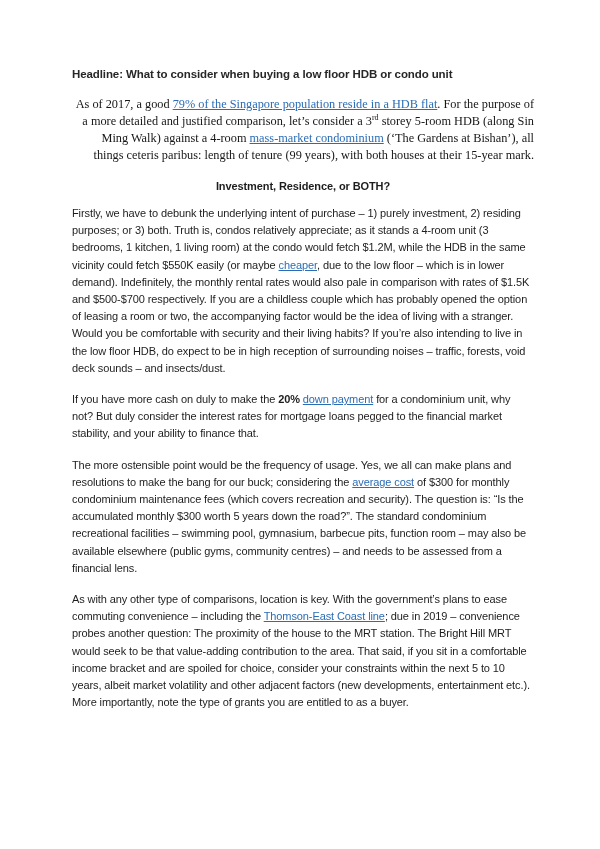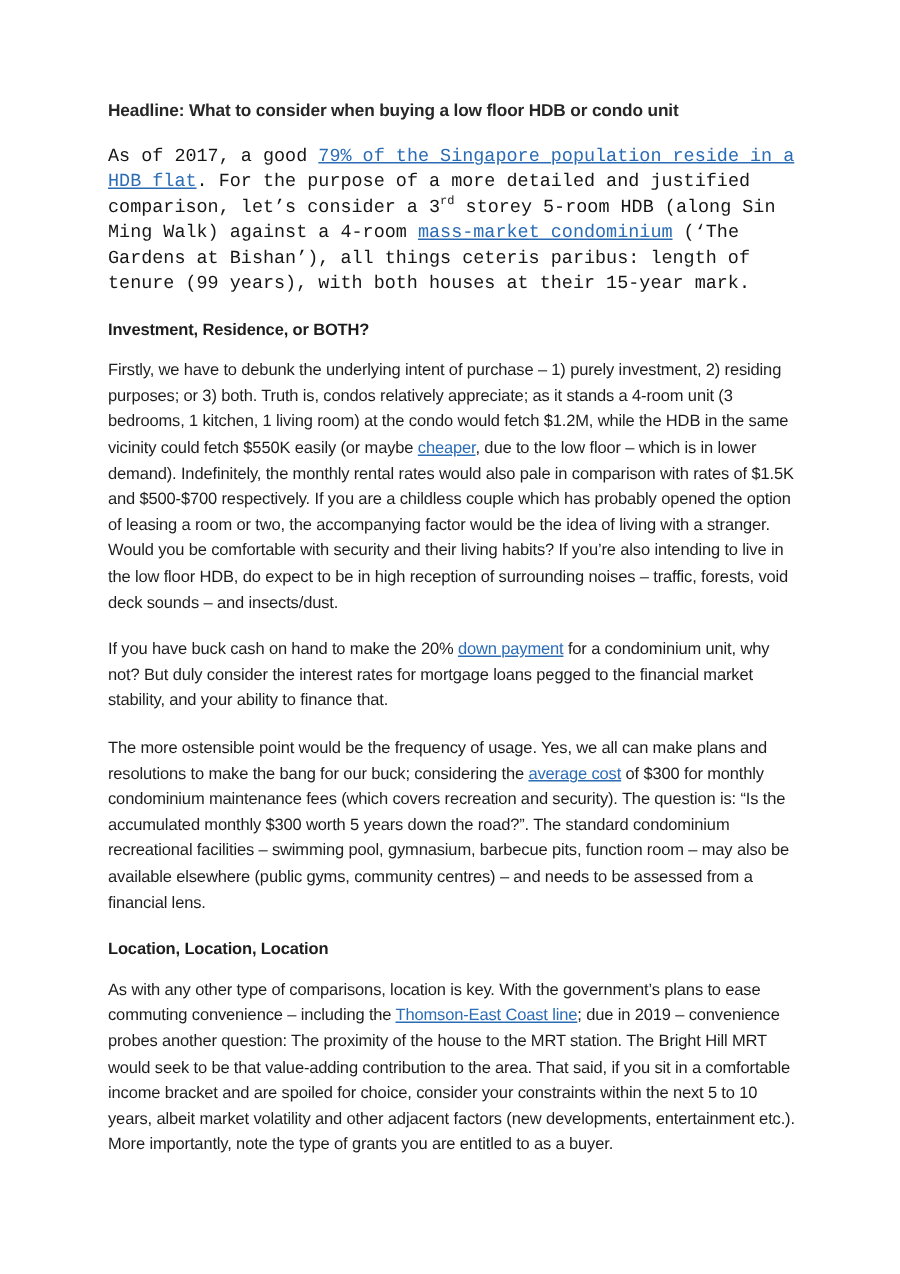--- a/index.html
+++ b/index.html
@@ -27,50 +27,51 @@
     color: #272727;
     margin: 0 0 13px 0;
     line-height: 17px;
   }
   .page h2 {
     font-size: 11px;
     font-weight: bold;
     color: #1d1d1d;
     margin: 0 0 10px 0;
     line-height: 17px;
+    text-align: center;
   }
   .page p {
     margin: 0 0 14px 0;
   }
   .page p.serif {
-    font-family: Liberation Mono, monospace;
+    font-family: Liberation Serif, serif;
     font-size: 12.3px;
     line-height: 17px;
     letter-spacing: 0;
     color: #161616;
+    text-align: right;
   }
   .page a {
     color: #2b6cb5;
     text-decoration: underline;
     cursor: pointer;
   }
   .page p.serif a { color: #2b6cb5; }
   .page sup {
     font-size: 8px;
     line-height: 0;
     vertical-align: super;
   }
-  .page .b { font-weight: normal; text-align: center; }
+  .page .b { font-weight: bold; text-align: center; }
   .page .u { }
 </style>
 </head>
 <body>
 
 <div class="page">
     <h1>Headline: What to consider when buying a low floor HDB or condo unit</h1>
     <p class="serif"><span>As of 2017, a good </span><a href="#">79% of the Singapore population reside in a HDB flat</a><span>. For the purpose of a more detailed and justified comparison, let’s consider a 3</span><sup>rd</sup><span> storey 5-room HDB (along Sin Ming Walk) against a 4-room </span><a href="#">mass-market condominium</a><span> (‘The Gardens at Bishan’), all things ceteris paribus: length of tenure (99 years), with both houses at their 15-year mark.</span></p>
     <h2>Investment, Residence, or BOTH?</h2>
     <p><span>Firstly, we have to debunk the underlying intent of purchase – 1) purely investment, 2) residing purposes; or 3) both. Truth is, condos relatively appreciate; as it stands a 4-room unit (3 bedrooms, 1 kitchen, 1 living room) at the condo would fetch $1.2M, while the HDB in the same vicinity could fetch $550K easily (or maybe </span><a href="#">cheaper</a><span>, due to the low floor – which is in lower demand). Indefinitely, the monthly rental rates would also pale in comparison with rates of $1.5K and $500-$700 respectively. If you are a childless couple which has probably opened the option of leasing a room or two, the accompanying factor would be the idea of living with a stranger. Would you be comfortable with security and their living habits? If you’re also intending to live in the low floor HDB, do expect to be in high reception of surrounding noises – traffic, forests, void deck sounds – and insects/dust.</span></p>
-    <p><span>If you have buck cash on hand to make the </span><span class="b">20%</span><span> </span><a href="#">down payment</a><span> for a condominium unit, why not? But duly consider the interest rates for mortgage loans pegged to the financial market stability, and your ability to finance that.</span></p>
+    <p><span>If you have more cash on duly to make the </span><span class="b">20%</span><span> </span><a href="#">down payment</a><span> for a condominium unit, why not? But duly consider the interest rates for mortgage loans pegged to the financial market stability, and your ability to finance that.</span></p>
     <p><span>The more ostensible point would be the frequency of usage. Yes, we all can make plans and resolutions to make the bang for our buck; considering the </span><a href="#">average cost</a><span> of $300 for monthly condominium maintenance fees (which covers recreation and security). The question is: “Is the accumulated monthly </span><span class="u">$300 worth 5 years</span><span> down the road?”. The standard condominium recreational facilities – swimming pool, gymnasium, barbecue pits, function room – may also be available elsewhere (public gyms, community centres) – and needs to be assessed from a financial lens.</span></p>
-    <h2>Location, Location, Location</h2>
     <p><span>As with any other type of comparisons, location is key. With the government’s plans to ease commuting convenience – including the </span><a href="#">Thomson-East Coast line</a><span>; due in 2019 – convenience probes another question: The proximity of the house to the MRT station. The Bright Hill MRT would seek to be that value-adding contribution to the area. That said, if you sit in a comfortable income bracket and are spoiled for choice, consider your constraints within the next 5 to 10 years, albeit market volatility and other adjacent factors (new developments, entertainment etc.). More importantly, note the type of grants you are entitled to as a buyer.</span></p>
   </div>
 
 </body></html>

